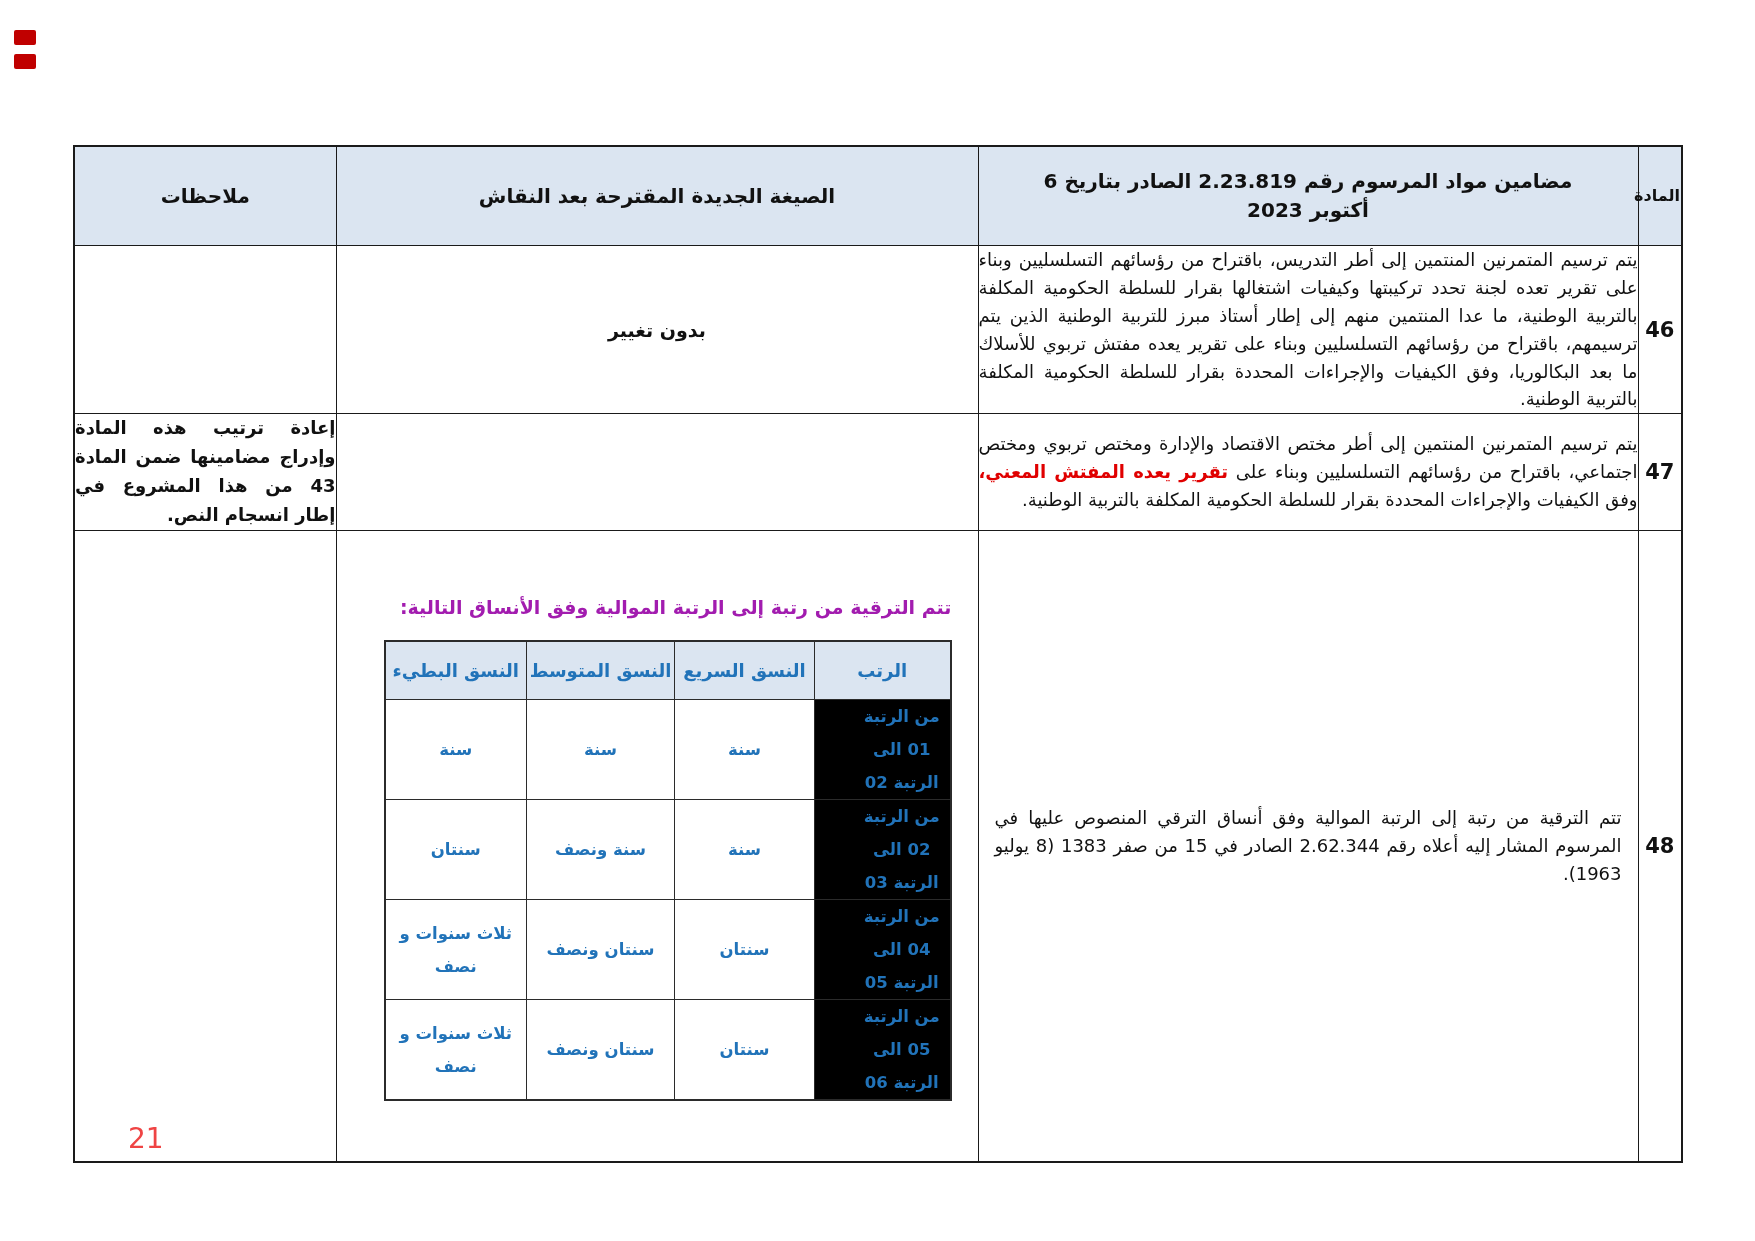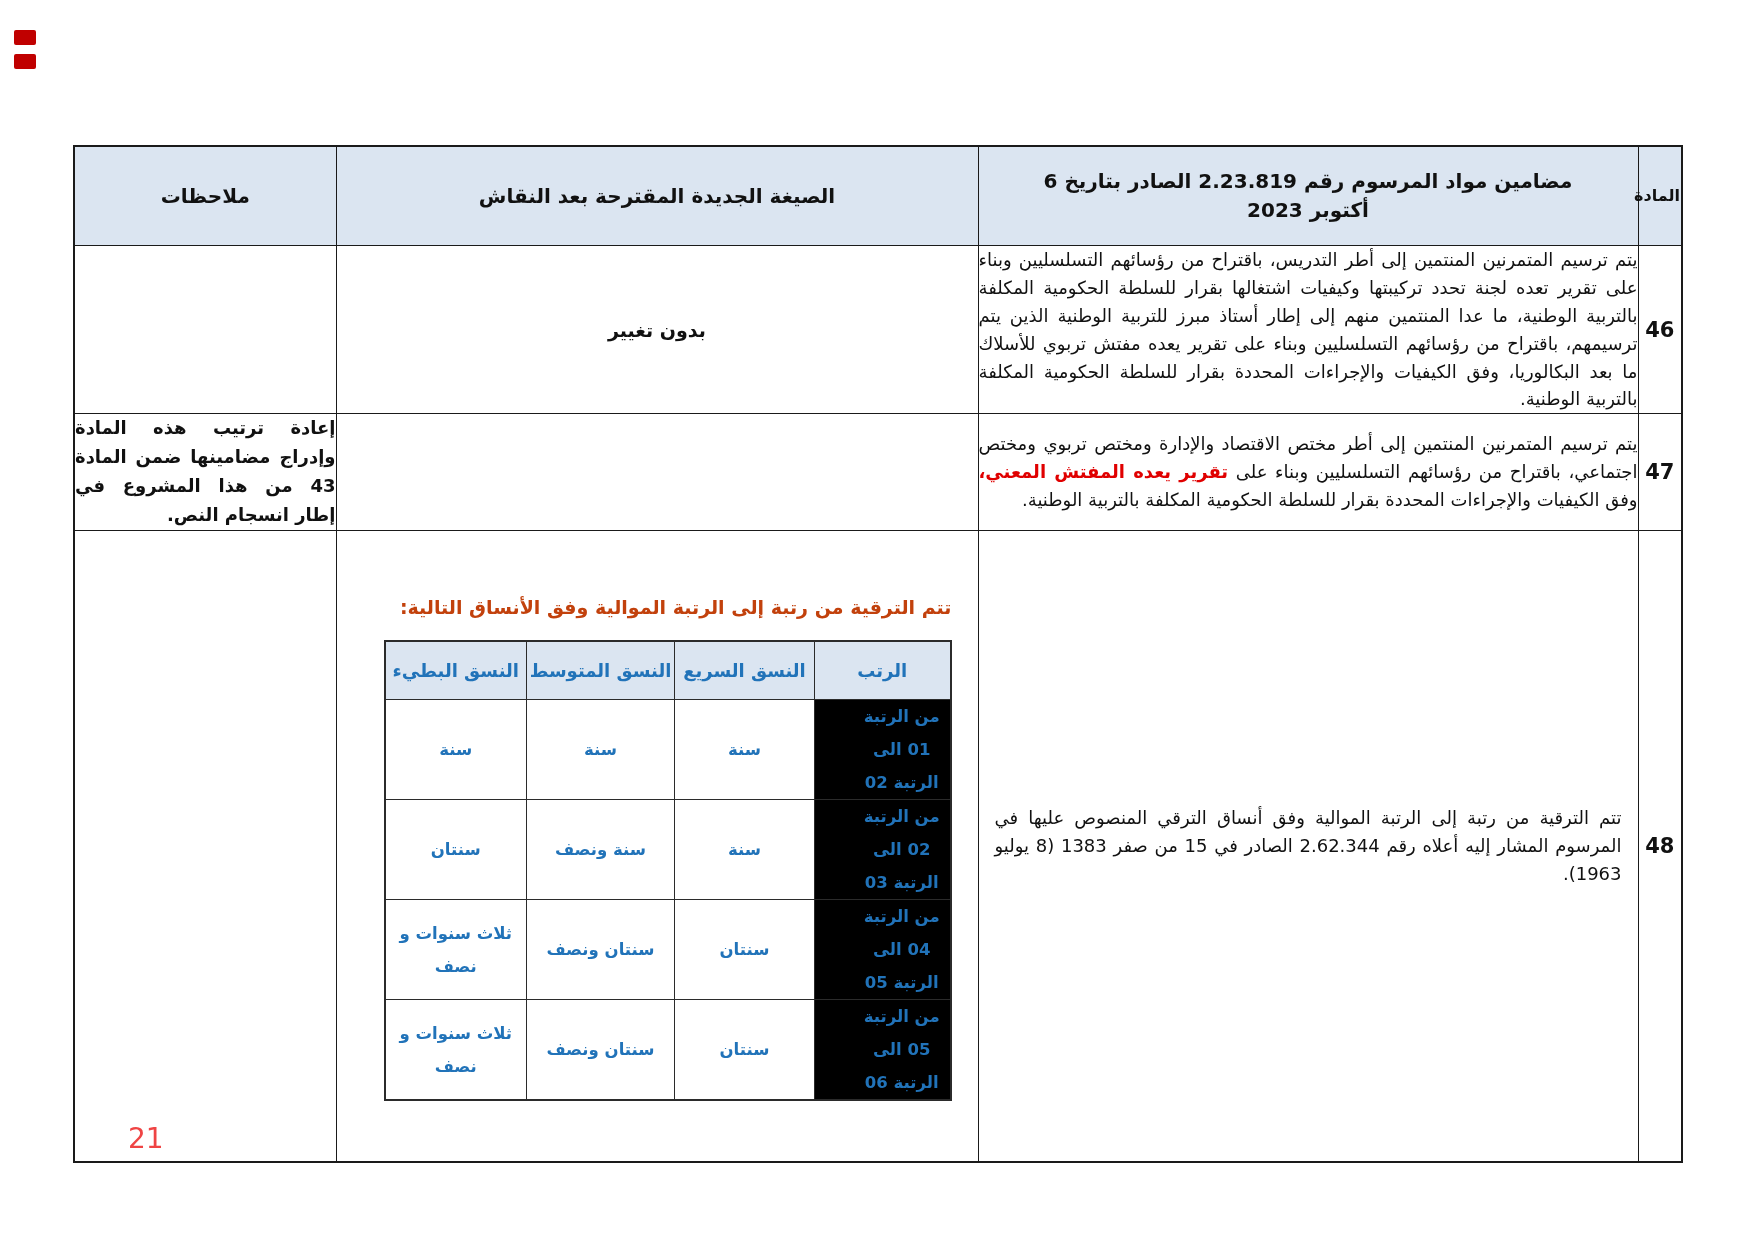--- a/index.html
+++ b/index.html
@@ -70,21 +70,21 @@
     vertical-align:top;
     padding:12px 14px;
     font-size:18px;
     font-weight:bold;
     color:#2173b9;
     text-align:justify;
     line-height:1.6;
   }
   .proposal-48{vertical-align:top;padding:16px 0 0 0;}
   .caption{
-    color:#c2410c;
+    color:#a21caf;
     font-weight:bold;
     font-size:19px;
     text-align:right;
     margin:6px 26px 0 10px;
   }
   table.nested{
     width:566px;
     margin:22px 26px 0 auto;
     border-collapse:collapse;
     table-layout:fixed;

